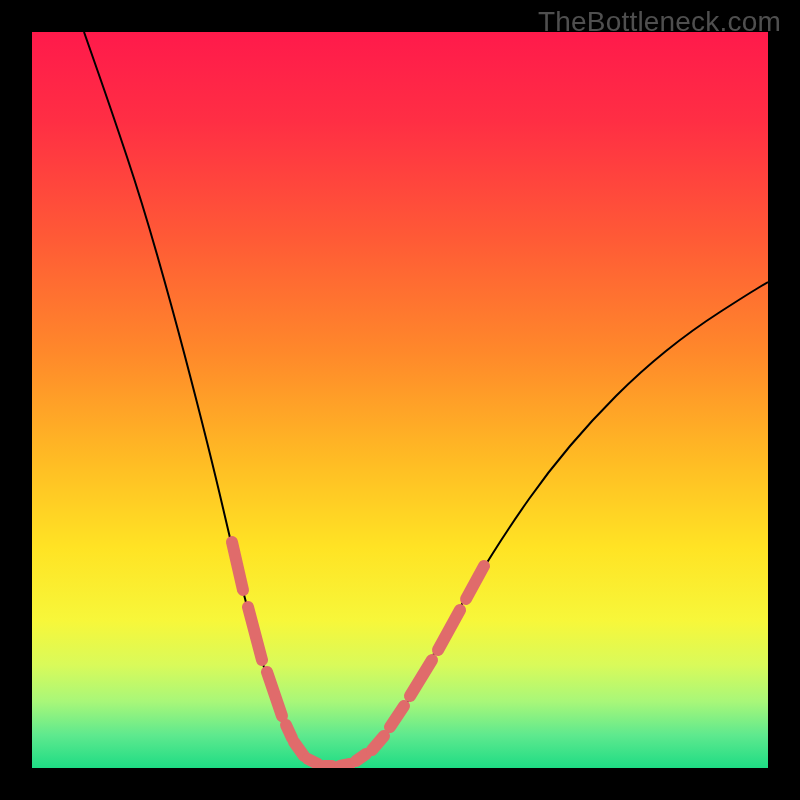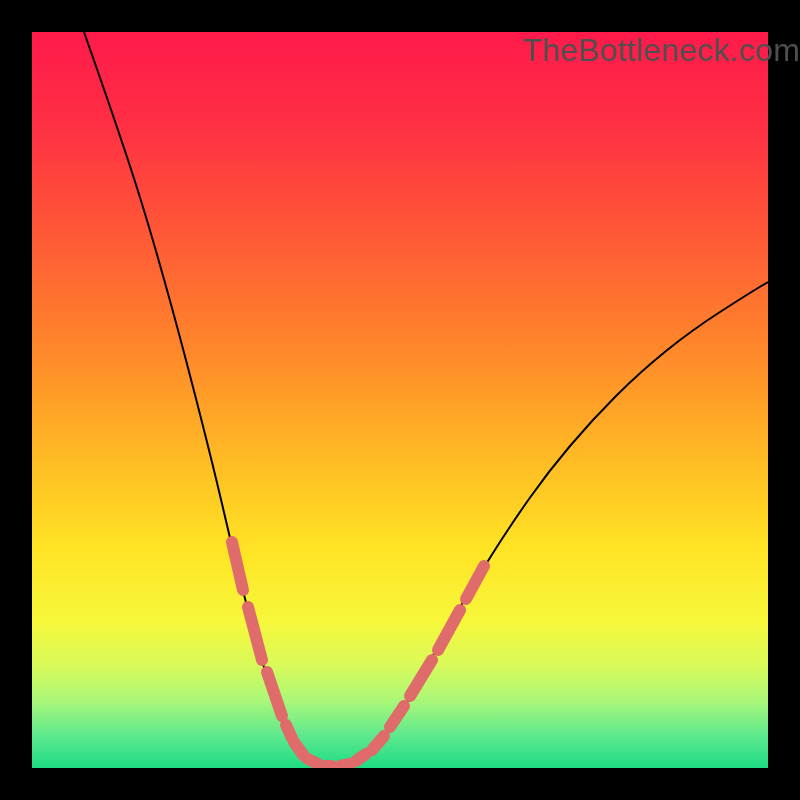--- a/index.html
+++ b/index.html
@@ -24,27 +24,26 @@
     height: 736px;
     overflow: hidden;
   }
   .gradient {
     position: absolute;
     inset: 0;
   }
   .watermark {
     position: absolute;
     top: 6px;
-    right: 0;
+    right: 19px;
     color: #4f4f4f;
-    font-size: 32px;
+    font-size: 28px;
     font-weight: 400;
     letter-spacing: 0.2px;
     user-select: none;
-    margin-top: 26px;
   }
   svg.curve {
     position: absolute;
     inset: 0;
   }
 </style>
 </head>
 <body>
 
 <div class="frame">

